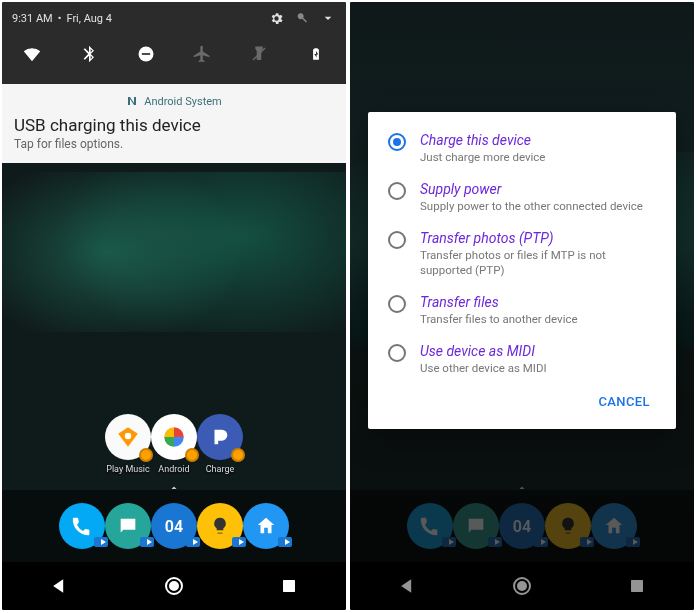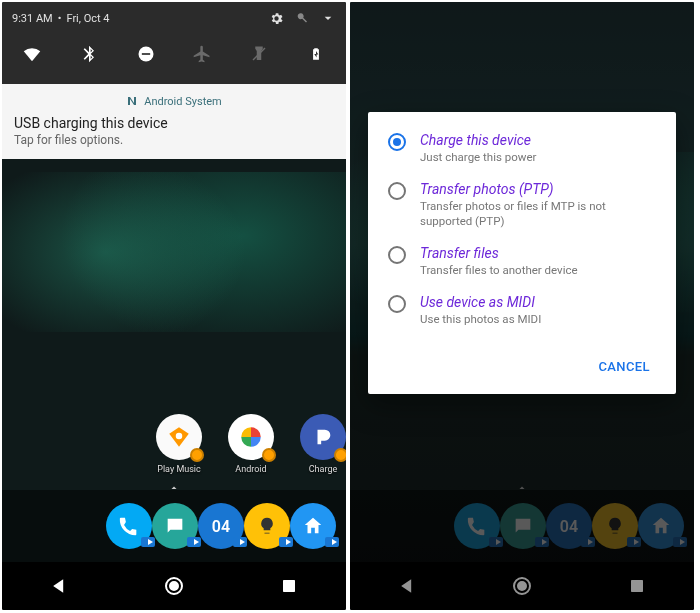--- a/index.html
+++ b/index.html
@@ -44,59 +44,59 @@
     align-items: center;
     padding: 8px 18px 0 18px;
   }
   .p1-qs .qs { width: 24px; height: 24px; display:flex; align-items:center; justify-content:center; }
   .p1-notif {
     background: #f5f5f5;
     padding: 8px 12px 12px 12px;
   }
   .p1-notif-header { display:flex; align-items:center; gap:6px; margin-bottom:4px;justify-content:center; }
   .p1-notif-app { color: #3a6f7a; font-size: 11px; }
-  .p1-notif-title { font-size: 14px; color: #222; margin-bottom: 2px;}
+  .p1-notif-title { font-size: 17px; color: #222; margin-bottom: 2px;}
   .p1-notif-sub { font-size: 12px; color: #666; }
   
   .wallpaper {
     position: absolute;
     left:0; right:0; top:0; bottom:0;
     background: linear-gradient(#1a2a2d 0%, #203b3a 40%, #0d2a2a 55%, #14201e 58%, #101516 100%);
     z-index: -1;
   }
   .aurora {
     position:absolute; top:170px; left:0; right:0; height:160px;
     background: radial-gradient(ellipse 200px 140px at 30% 50%, rgba(40,150,120,0.45), transparent 70%),
                 radial-gradient(ellipse 260px 170px at 70% 40%, rgba(30,180,140,0.35), transparent 70%);
   } 
   .app-row {
     position:absolute; bottom: 136px; left:0; right:0;
-    display:flex; justify-content:flex-end; gap: 26px;
+    display:flex; justify-content:center; 
   }
   .app {
     display:flex; flex-direction:column; align-items:center; gap:4px;
   }
   .app .circle {
     width:46px; height:46px; border-radius:50%;
     position:relative; display:flex; align-items:center; justify-content:center;
   }
   .app .badge {
     position:absolute; right:-2px; bottom:-2px; width:14px; height:14px; border-radius:50%;
     background:#ffa000; border:2px solid rgba(0,0,0,0.2);
   }
   .app .label { font-size:9px; color:#ddd; text-shadow:0 1px 2px #000; }
   .caret-up {
     position:absolute; bottom: 112px; left:50%; transform:translateX(-50%);
     color:#999;
   }
   .dock {
     position:absolute; bottom:48px; left:0; right:0; height:72px;
     background: rgba(0,0,0,0.48);
-    display:flex; align-items:center; justify-content:flex-end;
-    padding: 0 10px;
+    display:flex; align-items:center; justify-content:center;
+    padding: 0 4px;
   }
   .dock .dcircle {
     width:46px; height:46px; border-radius:50%;
     position:relative; display:flex; align-items:center; justify-content:center;
   }
   .dock .dbadge {
     position:absolute; right:-3px; bottom:2px; width:14px; height:10px; border-radius:2px;
     background:#1976d2;
   }
   .dock .dbadge::after{
@@ -150,21 +150,21 @@
 <body>
 
 <div class="phone p1">
   <div class="wallpaper"></div>
   <div class="aurora"></div>
 
   <div class="p1-shade-top">
     <div class="p1-status">
       <span>9:31 AM</span>
       <span class="sep">•</span>
-      <span>Fri, Oct 4</span>
+      <span>Fri, Aug 4</span>
       <div class="p1-status-right">
         <span class="gear-icon">
           <svg width="15" height="15" viewBox="0 0 24 24" fill="#e0e0e0">
               <path d="M19.4 13a7.5 7.5 0 000-2l2.1-1.6-2-3.4-2.5 1a7.6 7.6 0 00-1.7-1l-.4-2.6h-4l-.4 2.6a7.6 7.6 0 00-1.7 1l-2.5-1-2 3.4L6.6 11a7.5 7.5 0 000 2l-2.1 1.6 2 3.4 2.5-1c.5.4 1.1.7 1.7 1l.4 2.6h4l.4-2.6c.6-.3 1.2-.6 1.7-1l2.5 1 2-3.4L19.4 13zM12 15.5A3.5 3.5 0 1115.5 12 3.5 3.5 0 0112 15.5z"></path>
             </svg>
         </span>
         <span class="wrench-icon">
           <svg width="12" height="12" viewBox="0 0 24 24" fill="#888">
               <path d="M22 19l-7.5-7.5a6 6 0 10-2.1 2.1L20 21z"></path>
             </svg>
@@ -397,42 +397,49 @@
   </div>
 
   <div class="scrim"></div>
 
   <div class="dialog">
 
     <div class="opt">
       <div class="radio selected"></div>
       <div class="opt-text">
         <div class="t">Charge this device</div>
-        <div class="s">Just charge this power</div>
+        <div class="s">Just charge more device</div>
+      </div>
+    </div>
+    <div class="opt">
+      <div class="radio"></div>
+      <div class="opt-text">
+        <div class="t">Supply power</div>
+        <div class="s">Supply power to the other connected device</div>
       </div>
     </div>
     <div class="opt">
       <div class="radio"></div>
       <div class="opt-text">
         <div class="t">Transfer photos (PTP)</div>
         <div class="s">Transfer photos or files if MTP is not supported (PTP)</div>
       </div>
     </div>
     <div class="opt">
       <div class="radio"></div>
       <div class="opt-text">
         <div class="t">Transfer files</div>
         <div class="s">Transfer files to another device</div>
       </div>
     </div>
-    <div class="opt" style="margin-bottom:24px">
+    <div class="opt" style="margin-bottom:10px">
       <div class="radio"></div>
       <div class="opt-text">
         <div class="t">Use device as MIDI</div>
-        <div class="s">Use this photos as MIDI</div>
+        <div class="s">Use other device as MIDI</div>
       </div>
     </div>
 
     <div class="dialog-actions">
       <div class="cancel-btn">CANCEL</div>
     </div>
   </div>
 </div>
 
 </body></html>

